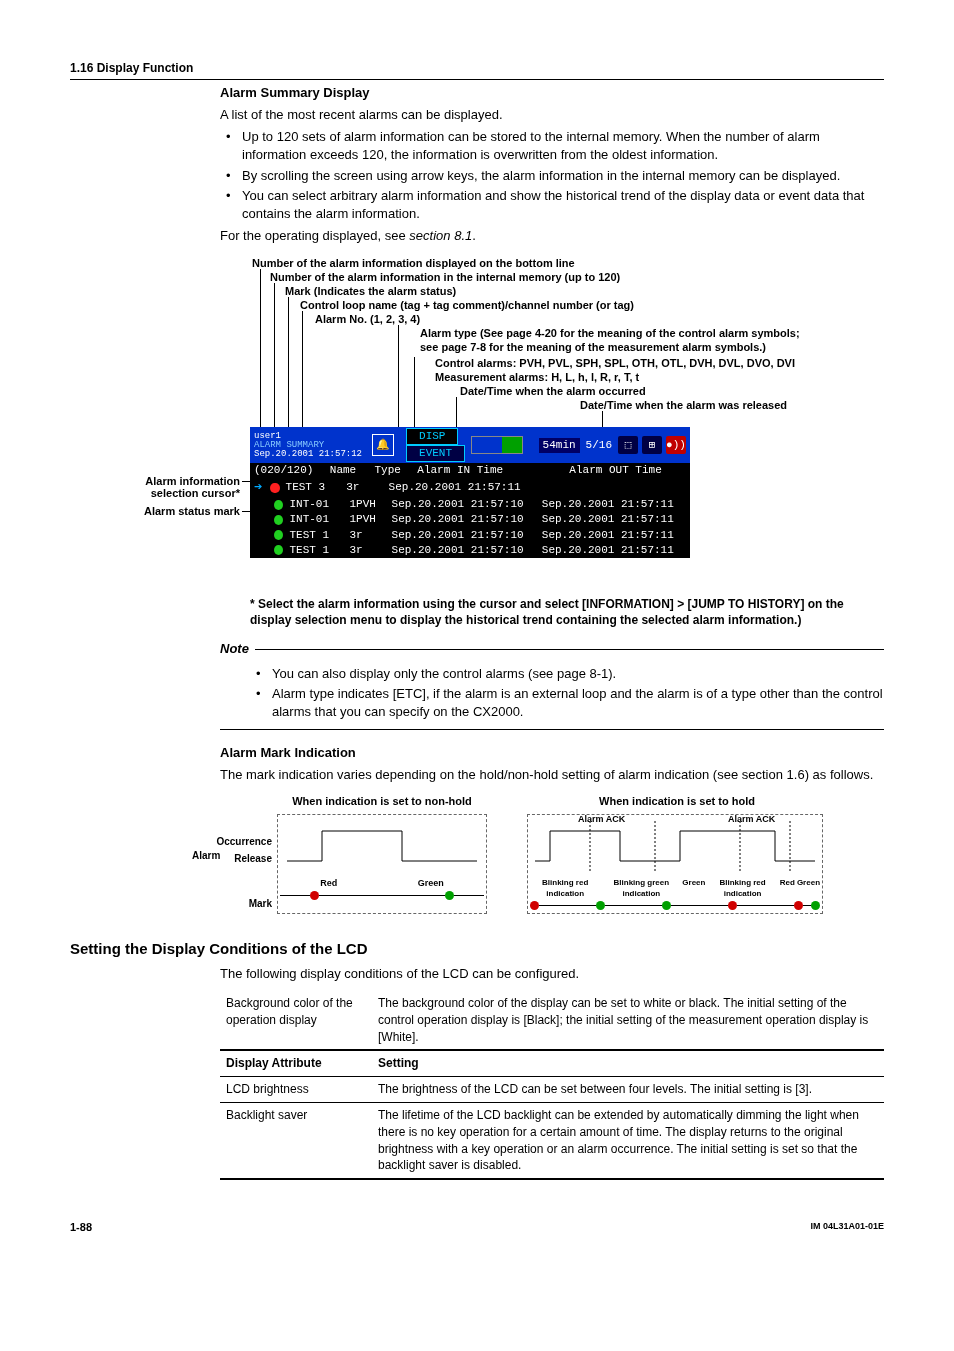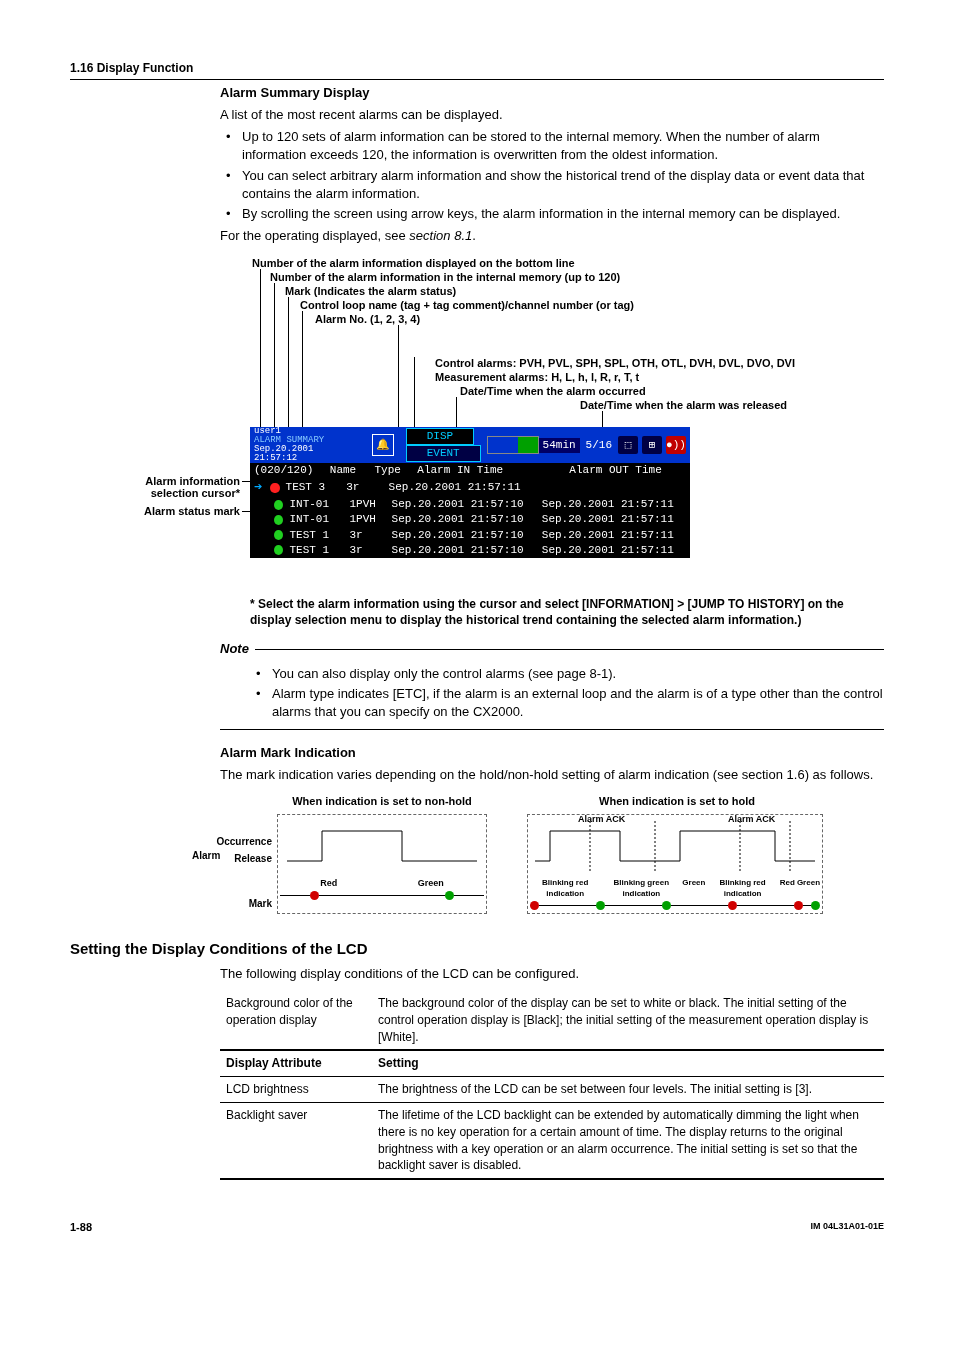--- a/index.html
+++ b/index.html
@@ -40,21 +40,21 @@
     position: absolute;
     left: 180px; top: 170px;
     width: 440px;
     font-family: "Courier New", monospace;
     font-size: 11px;
     line-height: 1.2;
     background: #000;
   }
   .scr-header { display: flex; align-items: center; background: #0033cc; color: #fff; padding: 2px 4px; height: 32px; }
   .scr-header .left-block { }
-  .scr-header .tag { display:inline-block; background:#000; color:#0cf; padding:1px 20px; border:1px solid #0cf; margin-left:6px;text-align:center;}
+  .scr-header .tag { display:inline-block; background:#000; color:#0cf; padding:1px 12px; border:1px solid #0cf; margin-left:6px;text-align:center;}
   .scr-header .time-ind { margin-left: auto; background:#006; color:#fff; padding:1px 4px;}
   .scr-icons { display:flex; gap:4px; margin-left:6px;}
   .icon-box { width:20px; height:18px; display:flex; align-items:center; justify-content:center; background:#004; border-radius:2px;}
   .icon-red { background:#c00000;}
   .scr-cols { display:flex; color:#fff; background:#000; padding:1px 4px; font-weight:normal;}
   .col-count { color:#fff; }
   .scr-row { display:flex; align-items:center; background:#000; color:#fff; padding:1px 4px; gap:6px; }
   .dot { width:10px; height:10px; border-radius:50%; display:inline-block;}
   .dot-red { background:#ff2020;}
   .dot-green { background:#20d020;}
@@ -113,35 +113,36 @@
 </head>
 <body>
 
 <div class="section-header">1.16  Display Function</div>
 
 <div class="content-block">
   <div class="subheading">Alarm Summary Display</div>
   <div class="body-text">A list of the most recent alarms can be displayed.</div>
   <ul class="bullets">
     <li>Up to 120 sets of alarm information can be stored to the internal memory.  When the number of alarm information exceeds 120, the information is overwritten from the oldest information.</li>
+    <li>By scrolling the screen using arrow keys, the alarm information in the internal memory can be displayed.</li>
     <li>You can select arbitrary alarm information and show the historical trend of the display data or event data that contains the alarm information.</li>
-    <li>By scrolling the screen using arrow keys, the alarm information in the internal memory can be displayed.</li>
   </ul>
   <div class="body-text">
     <span>For the operating displayed, see </span><span class="italic">section 8.1</span><span>.</span>
   </div>
 </div>
 
 <div class="diagram-wrap">
 
   <div class="diag-label" style="left:182px; top:0;">Number of the alarm information displayed on the bottom line</div>
   <div class="diag-label" style="left:200px; top:14px;">Number of the alarm information in the internal memory (up to 120)</div>
   <div class="diag-label" style="left:215px; top:28px;">Mark (Indicates the alarm status)</div>
   <div class="diag-label" style="left:230px; top:42px;">Control loop name (tag + tag comment)/channel number (or tag)</div>
   <div class="diag-label" style="left:245px; top:56px;">Alarm No. (1, 2, 3, 4)</div>
+  <div class="diag-label" style="left:350px; top:70px; white-space:normal; width:380px;">Alarm type (See page 4-20 for the meaning of the control alarm symbols; see page 7-8 for the meaning of the measurement alarm symbols.)</div>
   <div class="diag-label" style="left:365px; top:100px;">Control alarms: PVH, PVL, SPH, SPL, OTH, OTL, DVH, DVL, DVO, DVI</div>
   <div class="diag-label" style="left:365px; top:114px;">Measurement alarms: H, L, h, l, R, r, T, t</div>
   <div class="diag-label" style="left:390px; top:128px;">Date/Time when the alarm occurred</div>
   <div class="diag-label" style="left:510px; top:142px;">Date/Time when the alarm was released</div>
 
   <div class="diag-line-v" style="left:190px; top:12px; height:196px;"></div>
   <div class="diag-line-v" style="left:204px; top:26px; height:182px;"></div>
   <div class="diag-line-v" style="left:218px; top:40px; height:180px;"></div>
   <div class="diag-line-v" style="left:232px; top:54px; height:166px;"></div>
   <div class="diag-line-v" style="left:328px; top:68px; height:152px;"></div>

